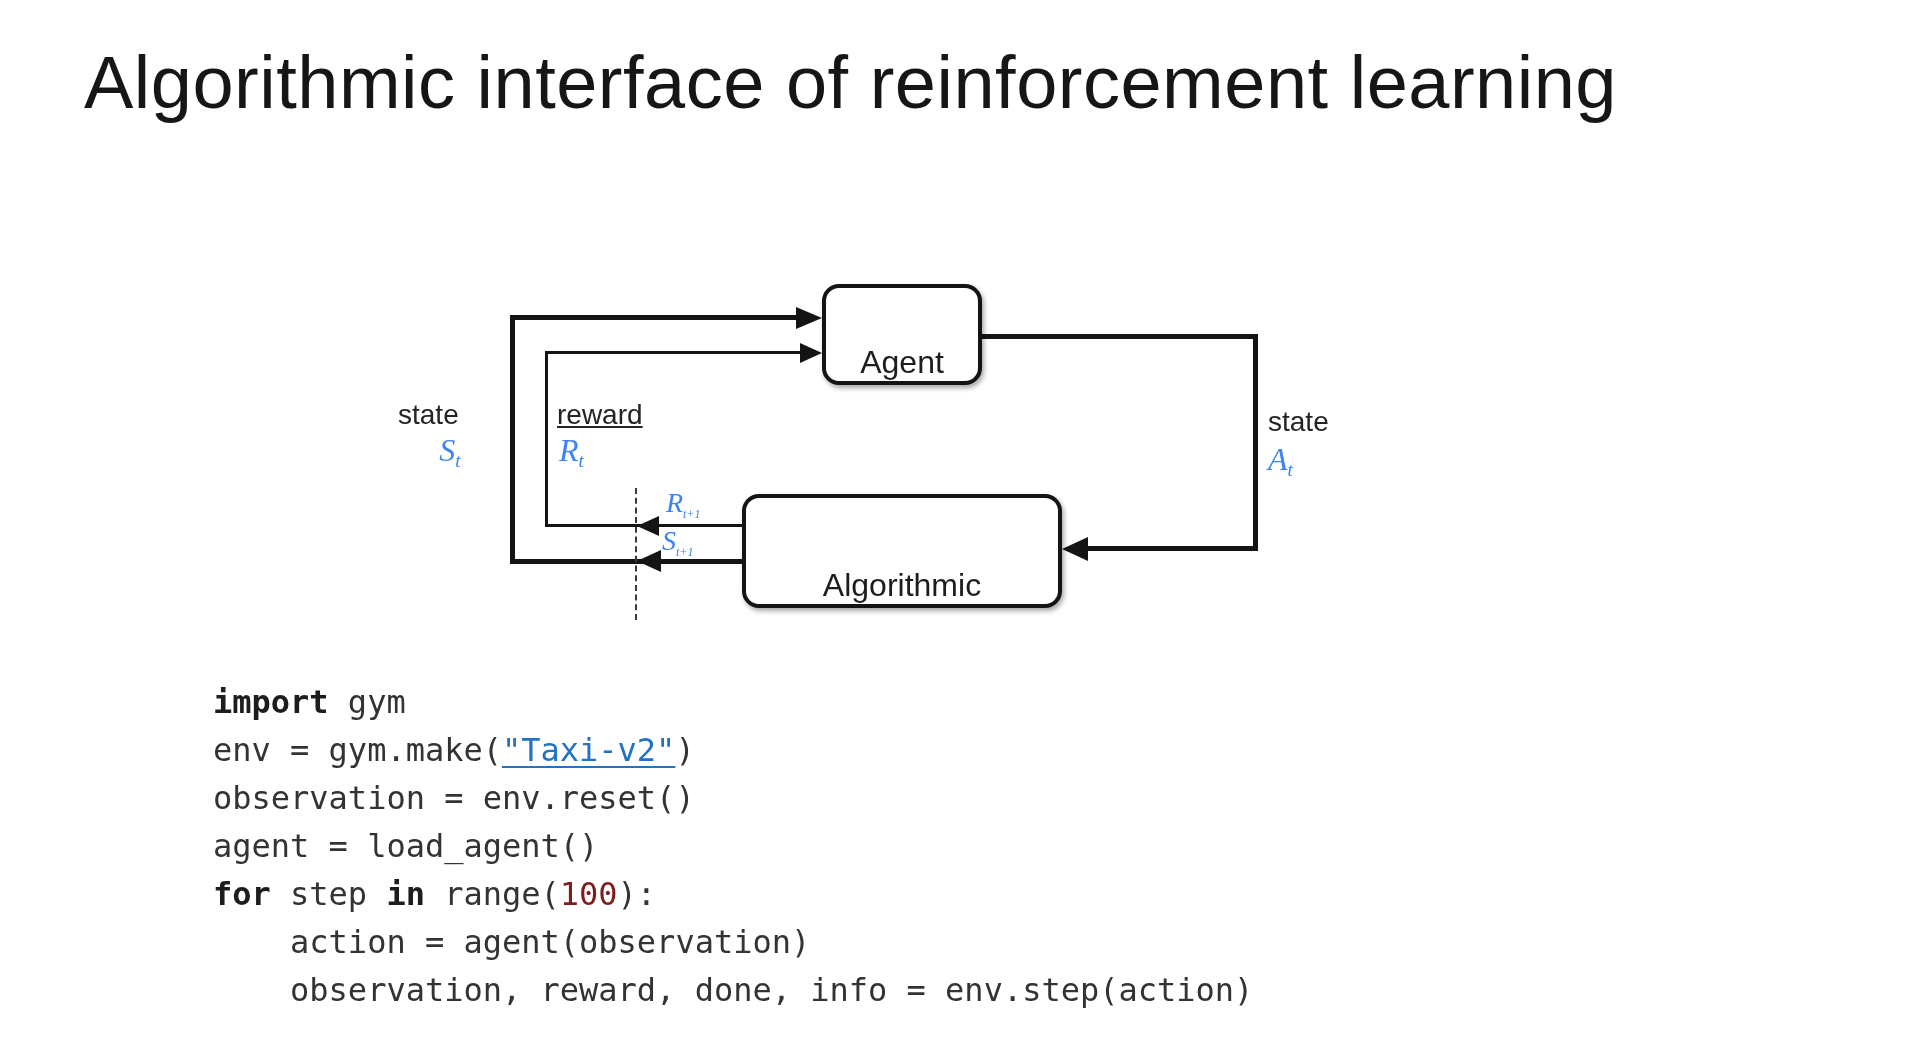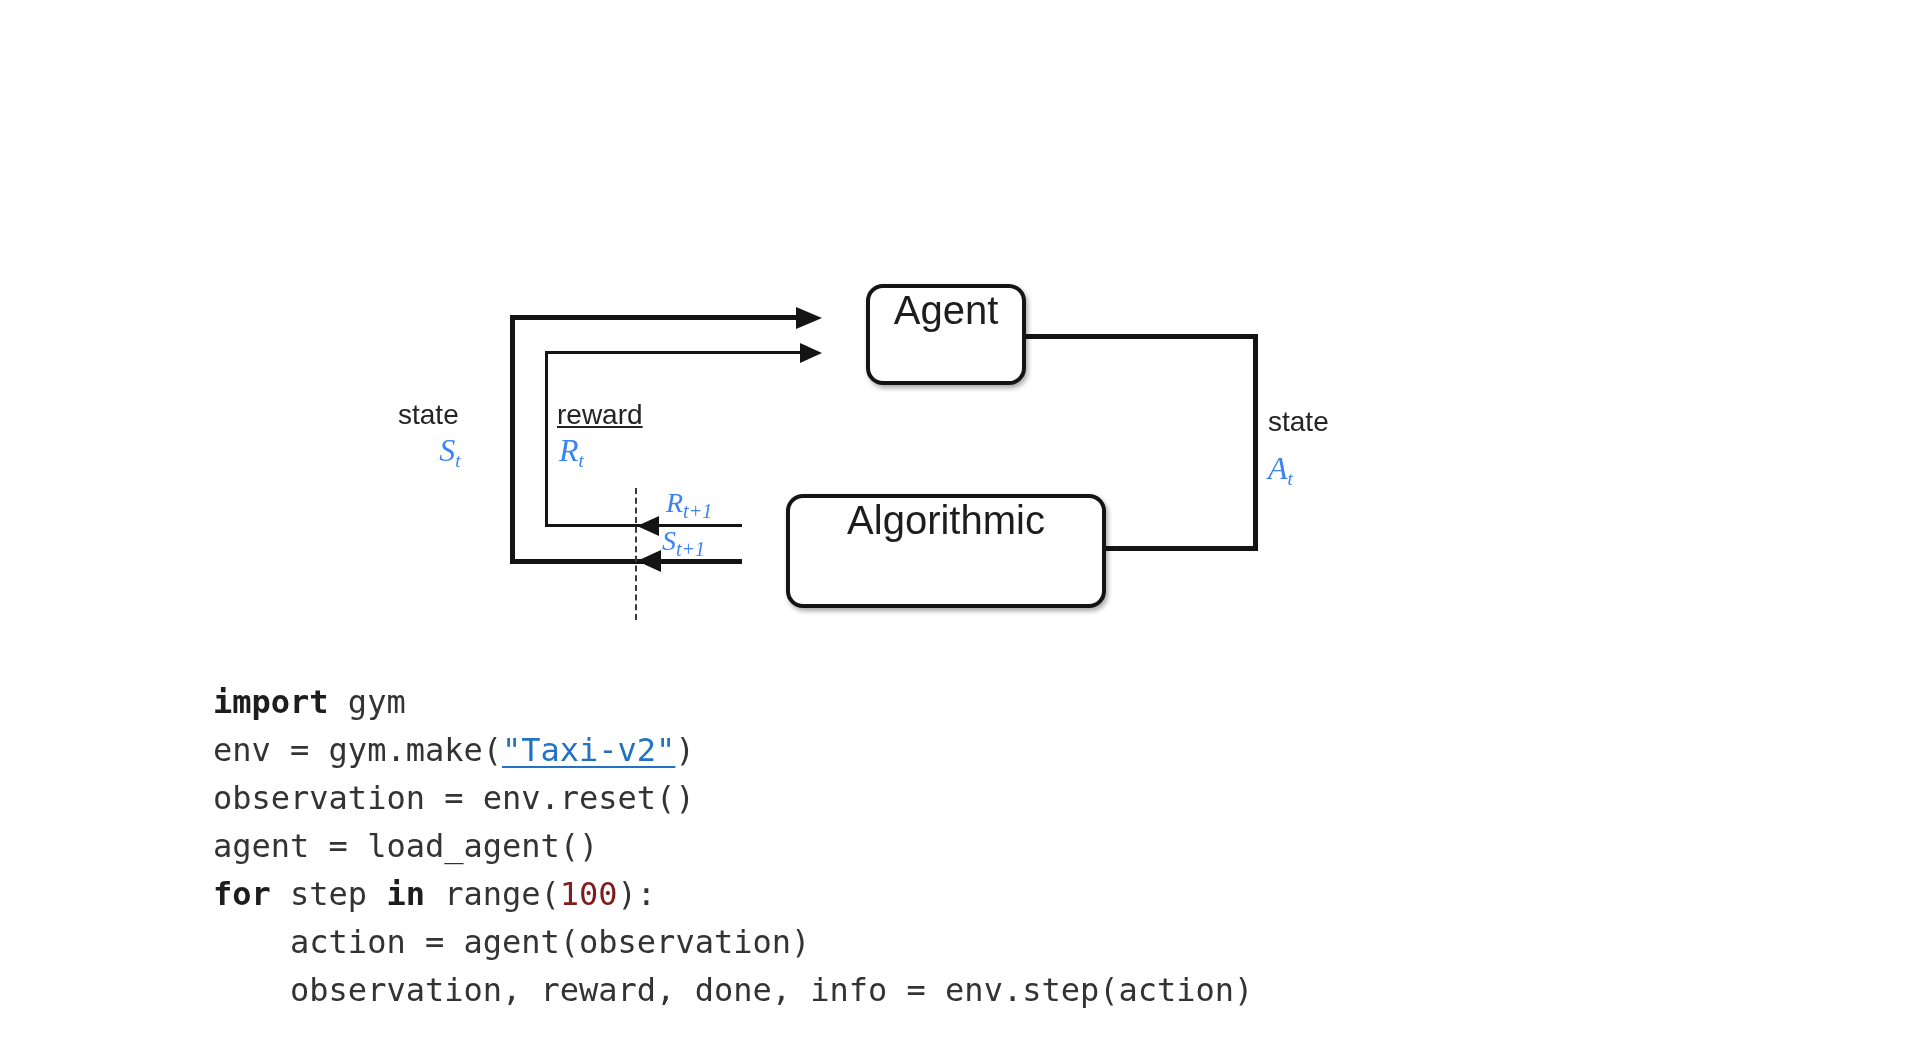--- a/index.html
+++ b/index.html
@@ -42,26 +42,25 @@
   .tri.left-sm  { border-top: 10px solid transparent; border-bottom: 10px solid transparent; border-right: 22px solid #141414; }
 
   .node {
     position: absolute;
     box-sizing: border-box;
     background: #ffffff;
     border: 4px solid #141414;
     border-radius: 17px;
     box-shadow: 2px 3px 5px rgba(0,0,0,0.35);
     display: flex;
-    align-items: flex-start;
+    align-items: flex-end;
     justify-content: center;
     z-index: 3;
-    font-size: 40px;
+    font-size: 32px;
     color: #1d1d1d;
-    margin-left: 44px;
   }
 
   .diag-label {
     position: absolute;
     font-size: 28px;
     color: #242424;
     z-index: 2;
     white-space: nowrap;
   }
   .math {
@@ -70,21 +69,21 @@
     font-size: 32px;
     color: #3b82f6;
   }
   .math sub {
     font-size: 19px;
     font-style: italic;
     line-height: 0;
     vertical-align: -6px;
   }
   .math.small { font-size: 28px; }
-  .math.small sub { font-size: 20px; text-align: right; }
+  .math.small sub { font-size: 12px; text-align: right; }
 
   
   .code {
     position: absolute;
     left: 213px;
     top: 678px;
     margin: 0;
     font-family: "DejaVu Sans Mono", "Liberation Mono", monospace;
     font-size: 32px;
     line-height: 48px;
@@ -95,20 +94,21 @@
   .tok-plain { color: #333333; }
   .tok-kw    { color: #1d1d1d; font-weight: bold; }
   .tok-link  { color: #2273c4; text-decoration: underline; text-decoration-thickness: 2px; text-underline-offset: 5px; }
   .tok-num   { color: #7f1d1d; }
 </style>
 </head>
 <body>
 
 <div class="slide">
 
+  <h1 class="title">Algorithmic interface of reinforcement learning</h1>
 
   <div>
 
     <div class="hline" style="left:510px; top:315px; width:290px; height:5px;"></div>
     <div class="tri right-lg" style="left:796px; top:307px;"></div>
     <div class="vline" style="left:510px; top:315px; width:5px; height:249px;"></div>
     <div class="hline" style="left:510px; top:559px; width:232px; height:5px;"></div>
     <div class="tri left-md" style="left:637px; top:550px;"></div>
 
     <div class="hline" style="left:545px; top:351px; width:255px; height:3px;"></div>
@@ -148,21 +148,21 @@
     <div class="diag-label math small" style="left:666px; top:487px;">
       <span>R</span><sub>t+1</sub>
     </div>
     <div class="diag-label math small" style="left:662px; top:525px;">
       <span>S</span><sub>t+1</sub>
     </div>
 
     <div class="diag-label" style="left:1268px; top:406px;">
       <span>state</span>
     </div>
-    <div class="diag-label math" style="left:1268px; top:441px;margin-top:9px;">
+    <div class="diag-label math" style="left:1268px; top:441px;">
       <span>A</span><sub>t</sub>
     </div>
 
   </div>
 
   <pre class="code"><div><span class="tok-kw">import</span><span class="tok-plain"> gym</span></div><div><span class="tok-plain">env = gym.make(</span><span class="tok-link">"Taxi-v2"</span><span class="tok-plain">)</span></div><div><span class="tok-plain">observation = env.reset()</span></div><div><span class="tok-plain">agent = load_agent()</span></div><div><span class="tok-kw">for</span><span class="tok-plain"> step </span><span class="tok-kw">in</span><span class="tok-plain"> range(</span><span class="tok-num">100</span><span class="tok-plain">):</span></div><div><span class="tok-plain">    action = agent(observation)</span></div><div><span class="tok-plain">    observation, reward, done, info = env.step(action)</span></div></pre>
 
 </div>
 
 </body></html>

